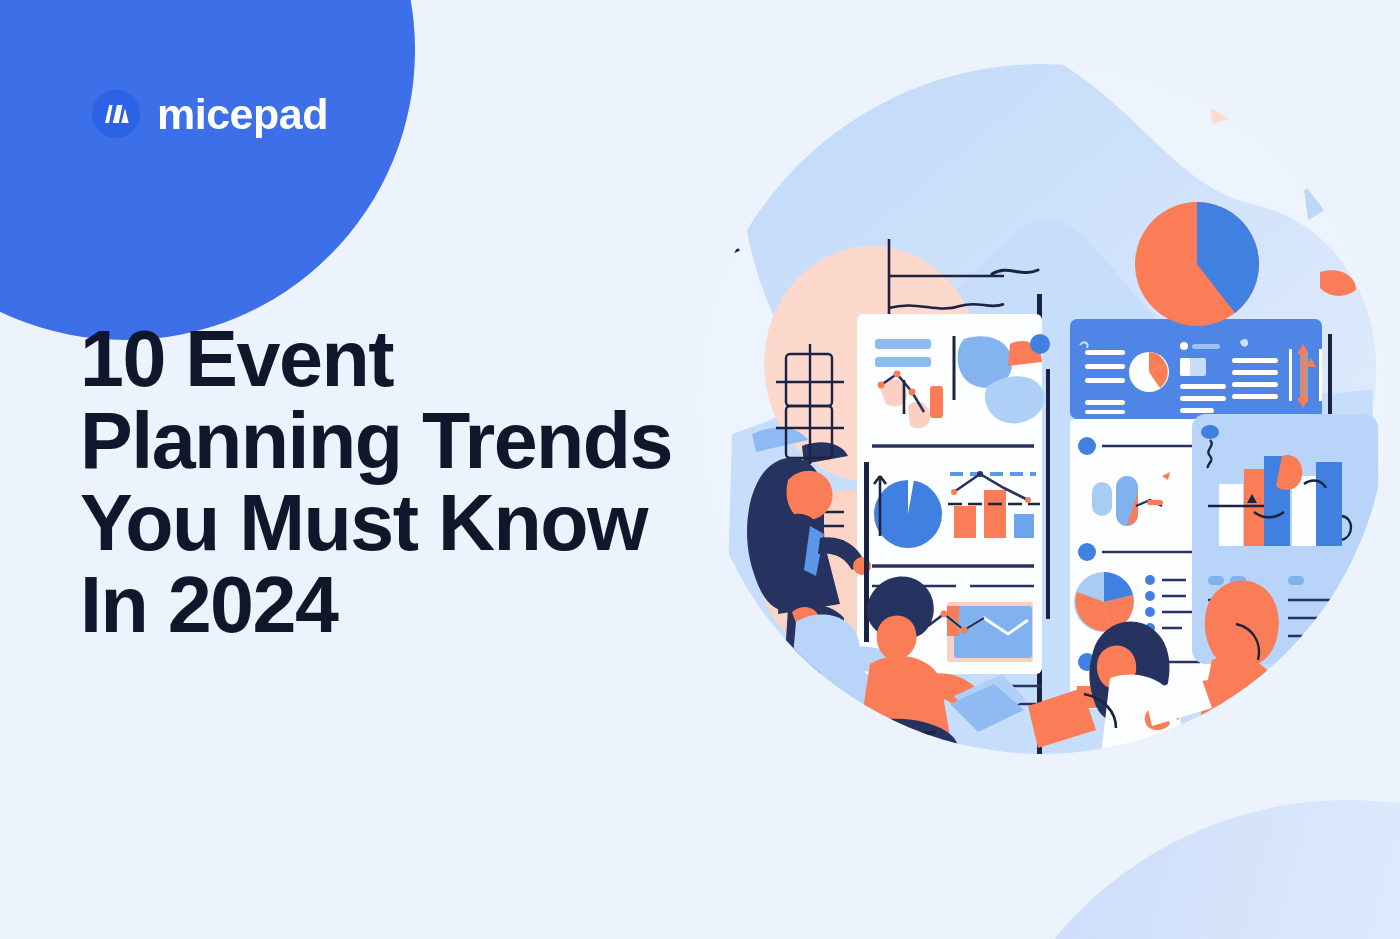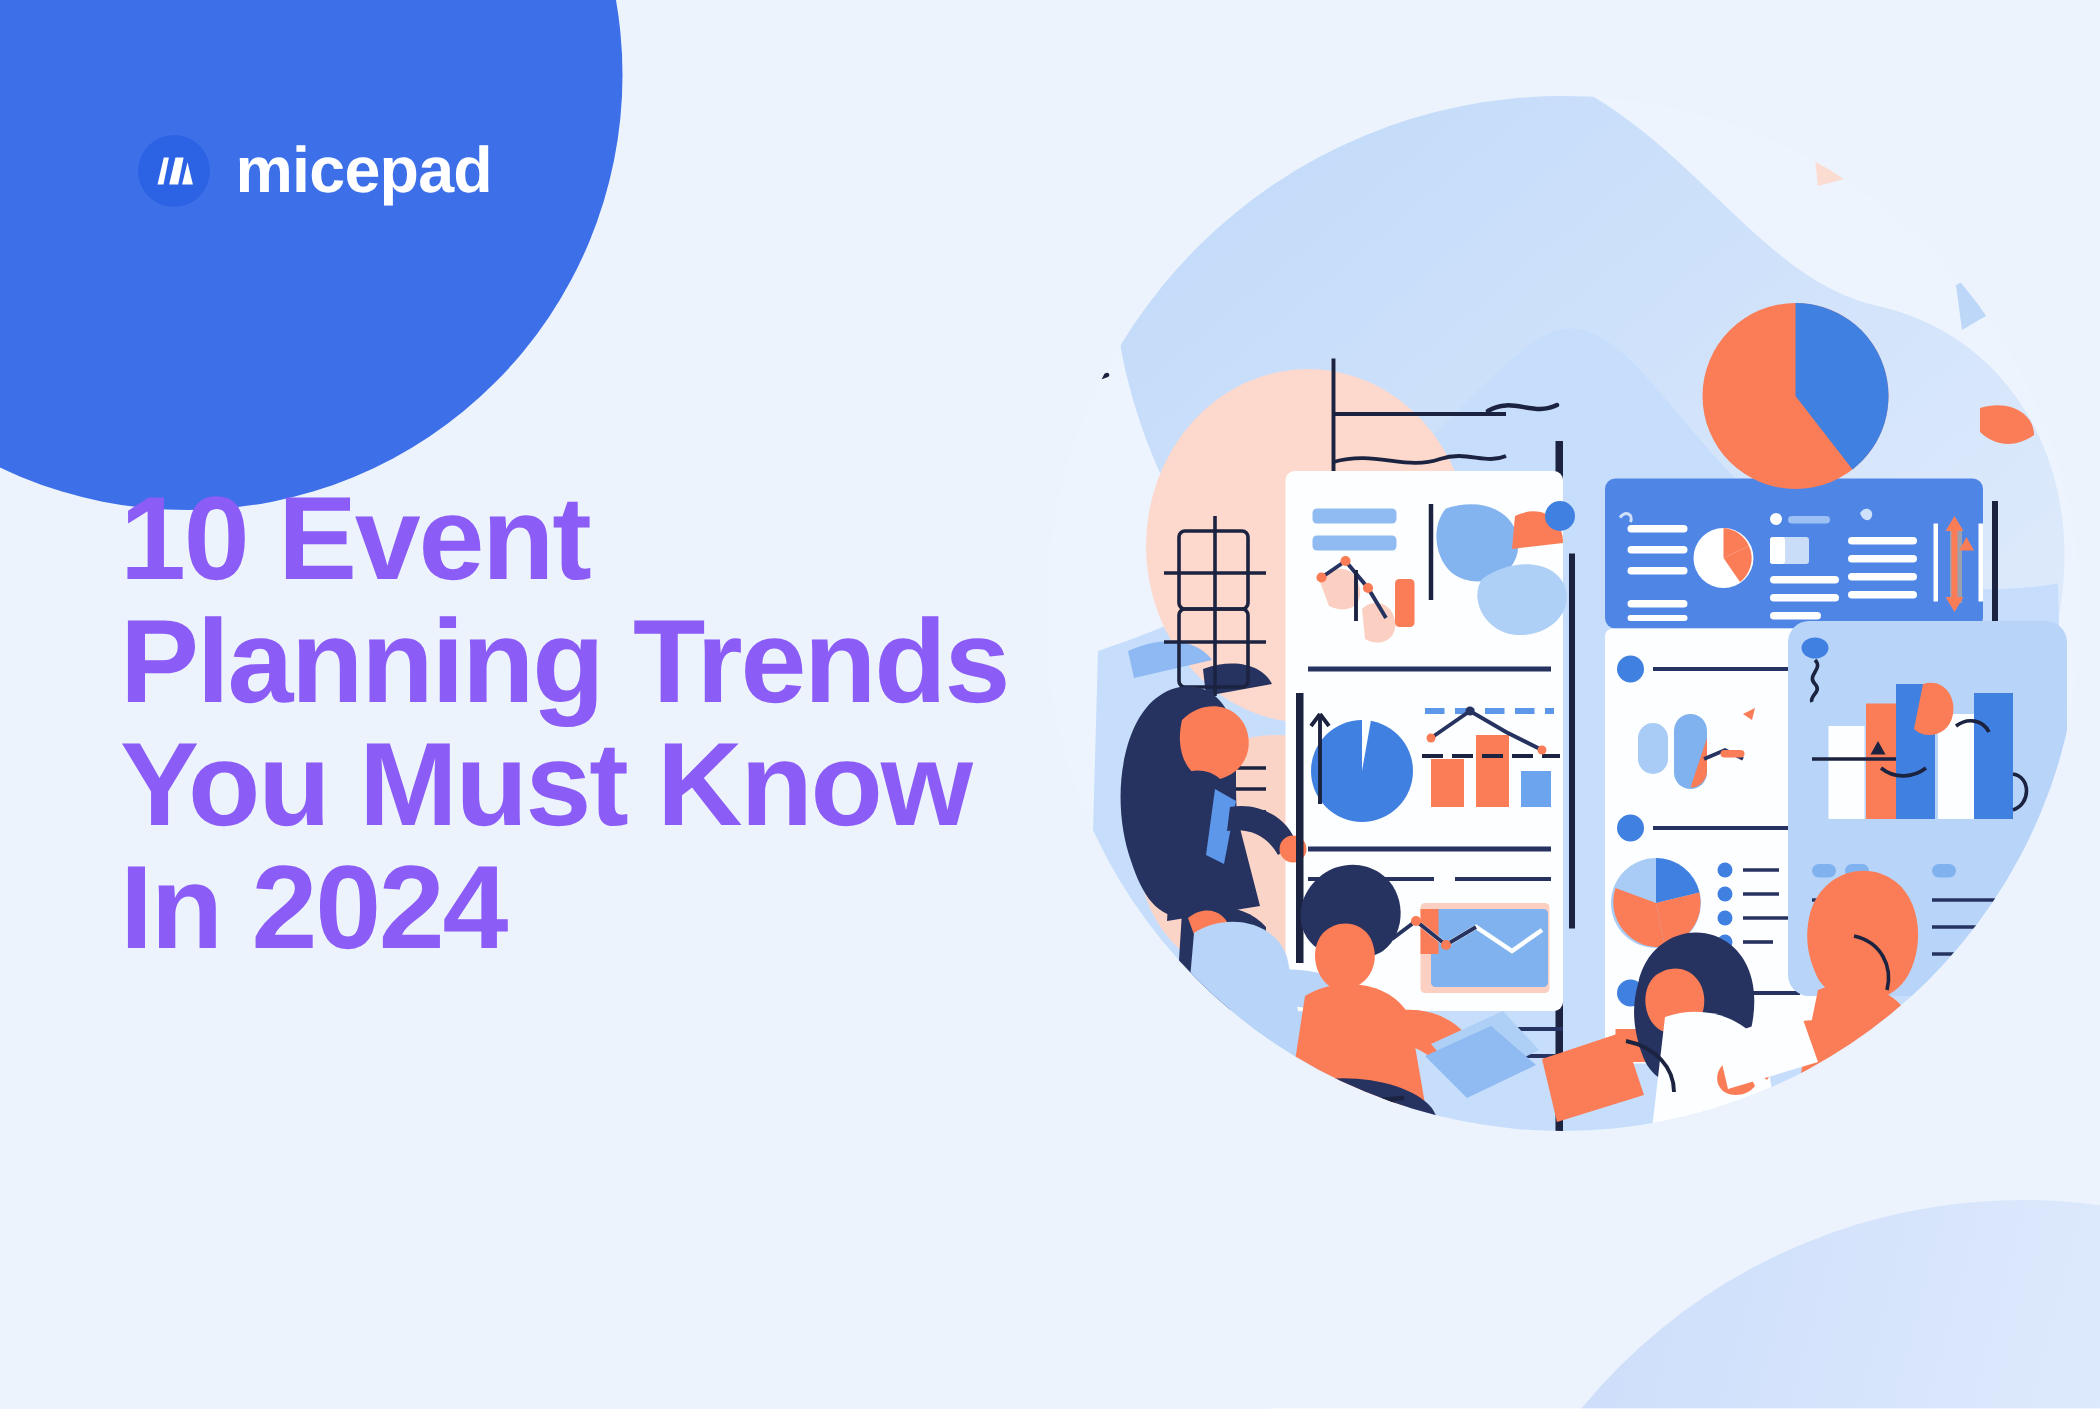--- a/index.html
+++ b/index.html
@@ -67,21 +67,21 @@
     line-height: 1;
   }
 
   
   .headline {
     position: absolute;
     left: 80px;
     top: 318px;
     width: 640px;
     margin: 0;
-    color: #8b5cf6;
+    color: #0f172a;
     font-size: 79px;
     font-weight: 700;
     line-height: 1.04;
     letter-spacing: -1.5px;
   }
 
   
   .illustration {
     position: absolute;
     left: 692px;

